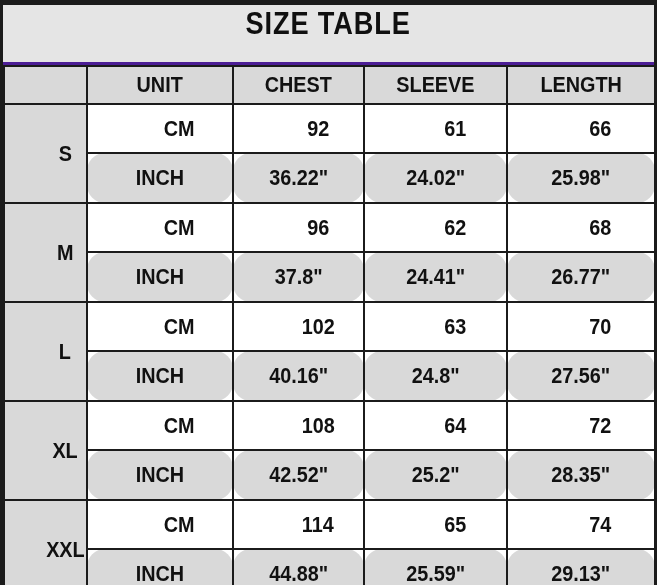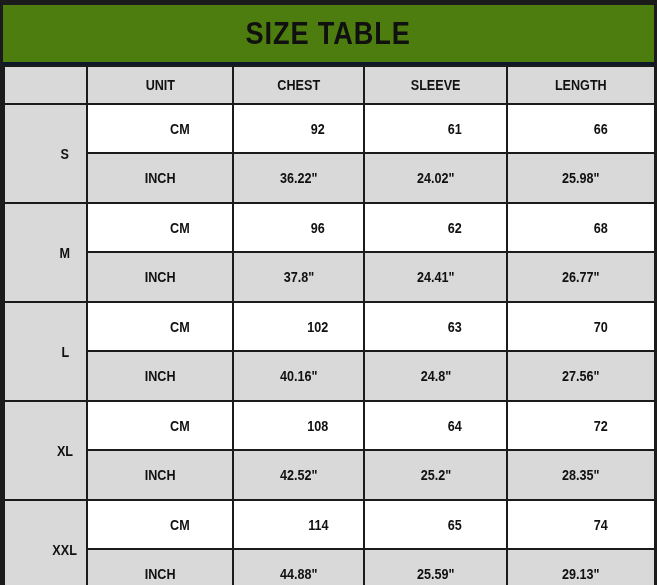--- a/index.html
+++ b/index.html
@@ -10,24 +10,24 @@
     box-sizing: border-box;
     border-top: 5px solid #1b1b1b;
     border-left: 3px solid #1b1b1b;
     border-right: 3px solid #1b1b1b;
     overflow: hidden;
     background: #ffffff;
     font-family: "Liberation Sans", sans-serif;
   }
   .title-bar {
     height: 57px;
-    background: #4d7c0f;
-    border-bottom: 3px solid #0f172a;
+    background: #e5e5e5;
+    border-bottom: 3px solid #4c1d95;
     display: flex;
-    align-items: center;
+    align-items: flex-start;
     justify-content: center;
   }
   .title-text {
     display: inline-block;
     transform: scaleX(0.85);
     font-size: 32px;
     font-weight: bold;
     color: #101010;
     letter-spacing: 1px;
     white-space: nowrap;
@@ -36,21 +36,21 @@
     width: 100%;
     border-collapse: collapse;
     table-layout: fixed;
   }
   table.size-table th,
   table.size-table td {
     border: 2px solid #1b1b1b;
     padding: 0;
     text-align: center;
     vertical-align: middle;
-    font-size: 14px;
+    font-size: 22px;
     font-weight: bold;
     color: #111111;
     margin-left: 24px;
   }
   .t {
     display: inline-block;
     transform: scaleX(0.9);
     white-space: nowrap;
   }
   tr.header-row th { height: 36px; background: #d9d9d9; }
@@ -58,21 +58,21 @@
     background-color: #ffffff;
     background-image: linear-gradient(to bottom right,
       transparent calc(50% - 1.6px),
       #333333 calc(50% - 0.6px),
       #333333 calc(50% + 0.6px),
       transparent calc(50% + 1.6px));
   }
   td.size-cell { background: #d9d9d9; }
   tr.row-cm td { height: 47px; background: #ffffff; padding-left: 39px; }
   tr.row-cm td.size-cell { background: #d9d9d9; }
-  tr.row-inch td { height: 48px; background: #d9d9d9; }
+  tr.row-inch td { height: 48px; background: #d9d9d9; border-radius: 18px; }
 </style>
 </head>
 <body>
 
 <div class="frame">
 
   <div class="title-bar">
     <span class="title-text">SIZE TABLE</span>
   </div>
 

